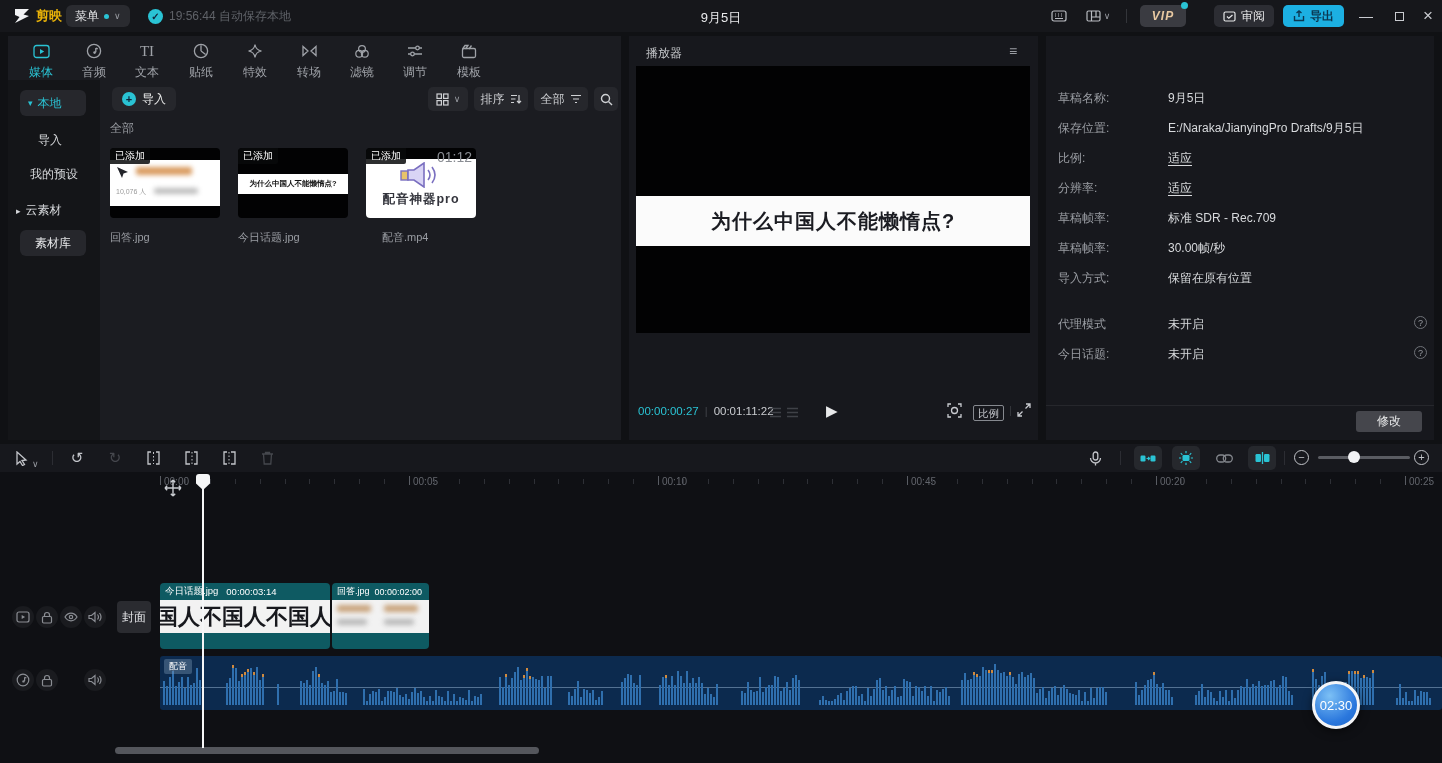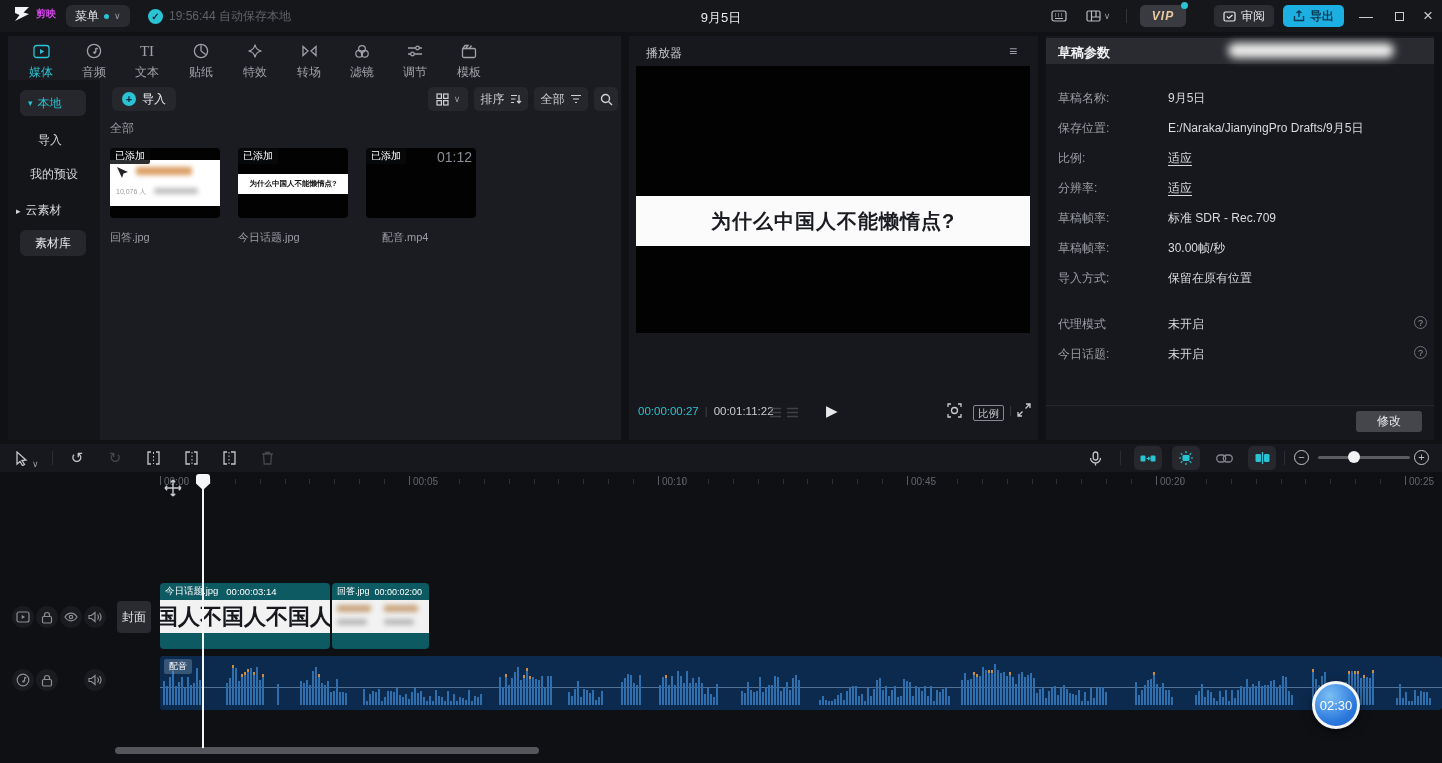--- a/index.html
+++ b/index.html
@@ -5,21 +5,21 @@
   *{margin:0;padding:0;box-sizing:border-box}
   html,body{width:1442px;height:763px;overflow:hidden;background:#0a0b0d;
     font-family:"Liberation Sans",sans-serif;-webkit-font-smoothing:antialiased}
   #app{position:relative;width:1442px;height:763px;background:#101114;color:#d6d8db}
   .abs{position:absolute}
   .row{display:flex;align-items:center}
   svg{display:block}
 
   
   .titlebar{left:0;top:0;width:1442px;height:32px;background:#16171b}
-  .logo{left:14px;top:7px;gap:6px;color:#d946ef;font-weight:bold;font-size:10px}
+  .logo{left:14px;top:7px;gap:6px;color:#eab308;font-weight:bold;font-size:13px}
   .menu-btn{left:66px;top:5px;height:22px;background:#2a2b30;border-radius:6px;
     padding:0 9px;gap:5px;color:#e6e7e9;font-size:12px}
   .menu-dot{width:5px;height:5px;border-radius:50%;background:#2ac3d4}
   .chev{color:#9a9da3;font-size:9px}
   .autosave{left:148px;top:8px;gap:6px;color:#5f6268;font-size:12px}
   .save-check{width:15px;height:15px;border-radius:50%;background:#2ac3d4;color:#10233a;
     font-size:10px;display:flex;align-items:center;justify-content:center;font-weight:bold}
   .doc-title{left:621px;top:9px;width:200px;text-align:center;color:#e9eaec;font-size:13px}
   .tb-ic{top:4px;width:26px;height:24px;display:flex;align-items:center;justify-content:center}
   .tb-divider{top:9px;width:1px;height:14px;background:#33353a}
@@ -348,20 +348,28 @@
     <span class="added-badge">已添加</span>
     <div style="position:absolute;left:0;top:26px;width:110px;height:20px;background:#fff;display:flex;align-items:center;justify-content:center">
       <span style="font-size:7.5px;font-weight:bold;color:#111;white-space:nowrap">为什么中国人不能懒惰点?</span>
     </div>
   </div>
   <div class="abs card-label" style="left:238px">今日话题.jpg</div>
 
   <div class="abs card-thumb" style="left:366px">
     <span class="added-badge">已添加</span>
     <span style="position:absolute;right:4px;top:1px;font-size:14px;color:#8a8d93;z-index:3">01:12</span>
+    <div style="position:absolute;left:0;top:11px;width:110px;height:59px;background:#fff">
+      <svg width="44" height="26" viewBox="0 0 44 26" style="position:absolute;left:32px;top:3px">
+        <rect x="3" y="9" width="7" height="9" fill="#e8c36a" stroke="#7a6fc0" stroke-width="1.4"></rect>
+        <path d="M10 8h6l10-7v24l-10-7h-6z" fill="#d9d4f5" stroke="#7a6fc0" stroke-width="1.6"></path>
+        <path d="M30 8q4 5 0 10M34 5q6 8 0 16" fill="none" stroke="#7a6fc0" stroke-width="1.6"></path>
+      </svg>
+      <div style="position:absolute;left:0;top:32px;width:110px;text-align:center;font-size:12.5px;font-weight:bold;color:#33343c;letter-spacing:1px">配音神器pro</div>
+    </div>
   </div>
   <div class="abs card-label" style="left:382px">配音.mp4</div>
 
   <div class="abs panel-player">
     <div class="abs player-title">播放器</div>
     <div class="abs" style="left:380px;top:7px;color:#9a9da3;font-size:14px">
       <span>≡</span>
     </div>
     <div class="abs viewport">
       <div class="caption-band">
@@ -393,24 +401,20 @@
     </div>
     <div class="abs" style="left:381px;top:370px;width:1px;height:10px;background:#33353a"></div>
     <div class="abs" style="left:388px;top:367px">
       <svg width="14" height="14" viewBox="0 0 14 14" fill="none" stroke="#c9cbd0" stroke-width="1.3">
         <path d="M9 1h4v4M13 1L8.5 5.5M5 13H1V9M1 13l4.5-4.5"></path>
       </svg>
     </div>
   </div>
 
   <div class="abs panel-draft">
-    <div class="draft-head">
-      <div class="draft-title">草稿参数</div>
-      <div class="redact"></div>
-    </div>
     <div class="d-label" style="top:54px">草稿名称:</div>
     <div class="d-value" style="top:54px">9月5日</div>
     <div class="d-label" style="top:84px">保存位置:</div>
     <div class="d-value" style="top:84px">E:/Naraka/JianyingPro Drafts/9月5日</div>
     <div class="d-label" style="top:114px">比例:</div>
     <div class="d-value link" style="top:114px">适应</div>
     <div class="d-label" style="top:144px">分辨率:</div>
     <div class="d-value link" style="top:144px">适应</div>
     <div class="d-label" style="top:174px">草稿帧率:</div>
     <div class="d-value" style="top:174px">标准 SDR - Rec.709</div>

